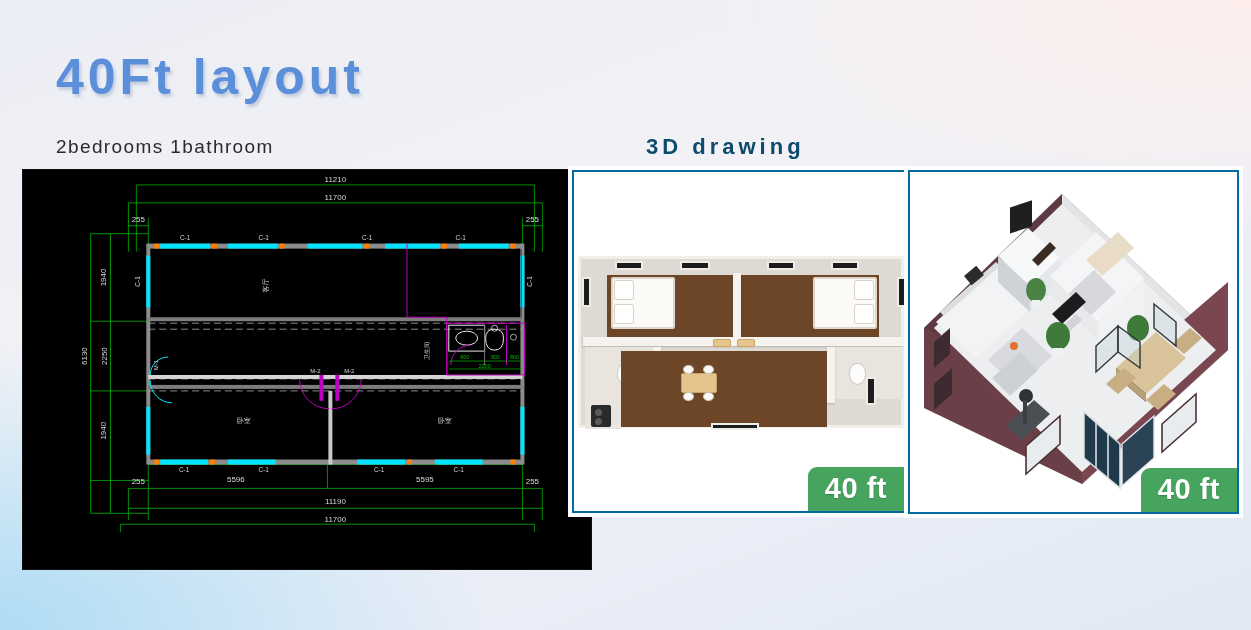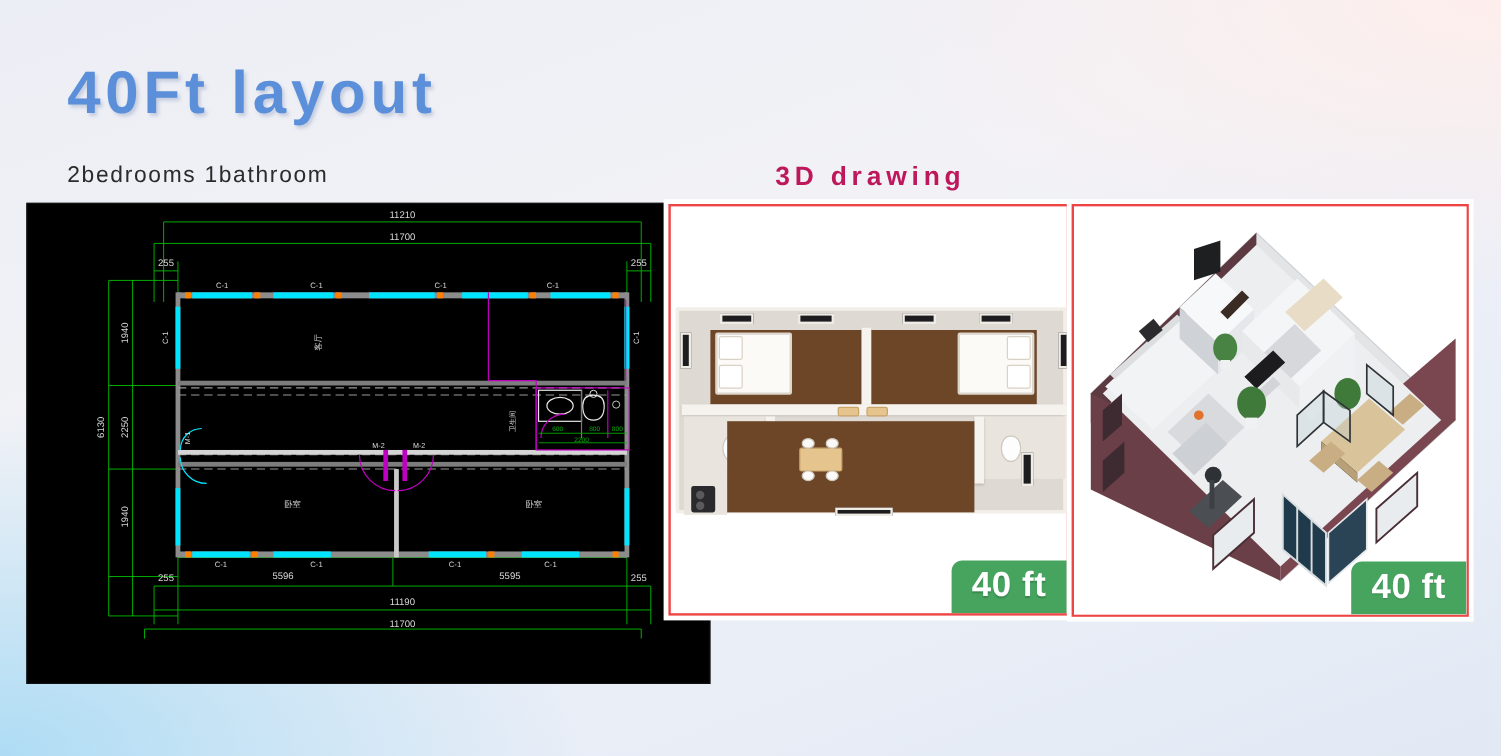--- a/index.html
+++ b/index.html
@@ -43,44 +43,45 @@
     white-space: nowrap;
   }
 
   .subtitle-right {
     position: absolute;
     left: 646px;
     top: 134px;
     font-size: 22px;
     font-weight: bold;
     letter-spacing: 4px;
-    color: #be185d;
+    color: #0c4a6e;
     white-space: nowrap;
   }
 
   
   .cad-panel {
     position: absolute;
     left: 22px;
     top: 169px;
     width: 570px;
     height: 401px;
     background: #000;
     border: 1px solid #111;
     overflow: hidden;
   }
   .cad-svg { display: block; width: 100%; height: 100%; }
 
   
   .render-frame {
     position: absolute;
     background: #ffffff;
-    border: 2px solid #ef4444;
+    border: 2px solid #0369a1;
     overflow: hidden;
     box-shadow: 0 0 0 4px #ffffff;
+    margin-left: 15px;
   }
   #render-1 { left: 557px; top: 170px; width: 334px; height: 343px; }
   #render-2 { left: 893px; top: 170px; width: 331px; height: 344px; }
 
   .render-stage { position: absolute; inset: 0; }
 
   .badge {
     position: absolute;
     right: 0;
     bottom: 0;

